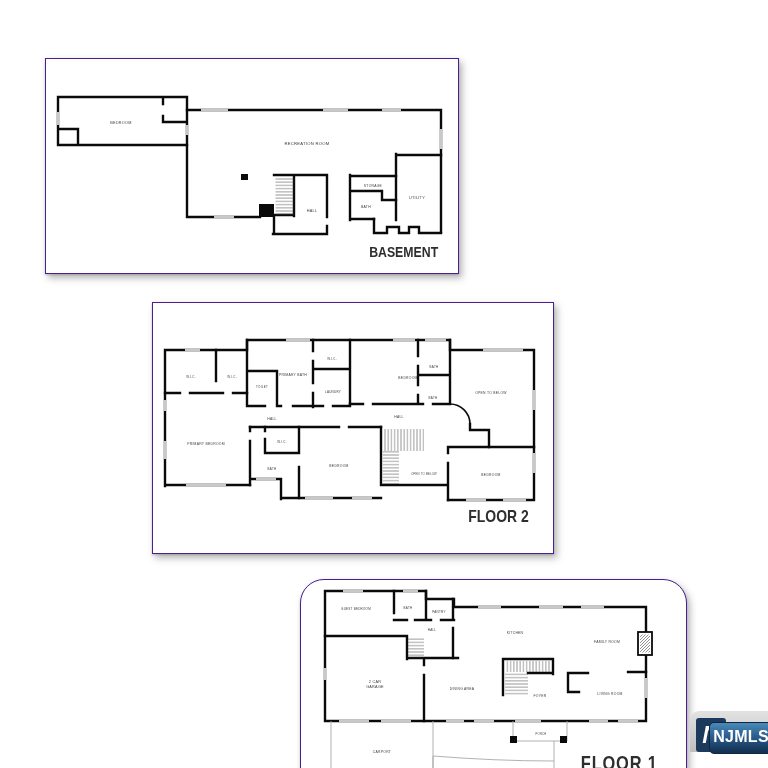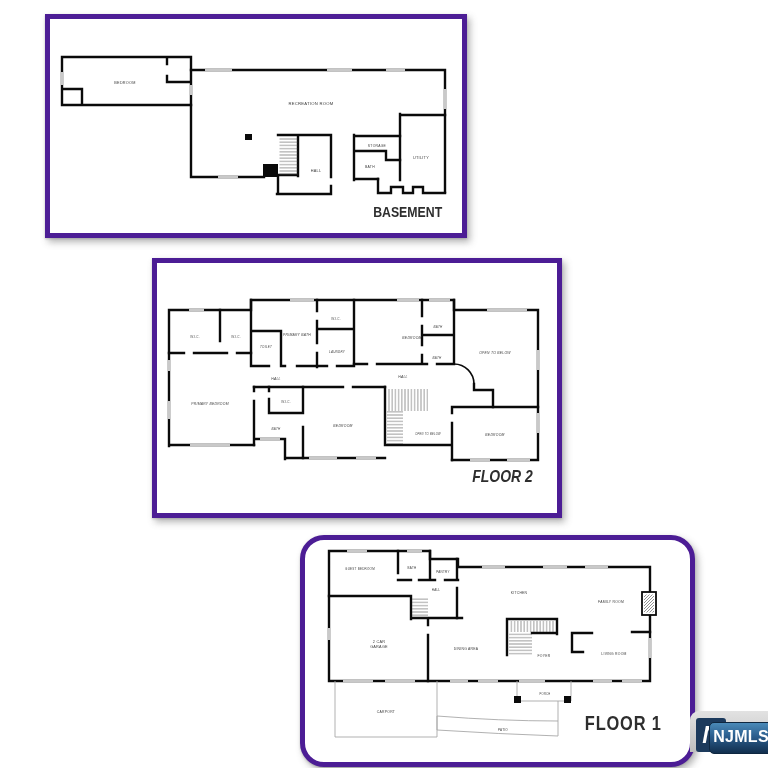--- a/index.html
+++ b/index.html
@@ -1,19 +1,19 @@
 <!DOCTYPE html>
 <html><head>
 <meta charset="utf-8">
 <style>
   html,body{margin:0;padding:0;background:#ffffff;}
   .stage{position:relative;width:768px;height:768px;background:#ffffff;overflow:hidden;
          font-family:"Liberation Sans",sans-serif;}
-  .panel{position:absolute;background:#ffffff;border:5px solid #4c1d95;
-         box-shadow:3px 4px 7px rgba(90,90,90,0.45), 0 1px 2px rgba(120,120,120,0.35);}
+  .panel{position:absolute;background:#ffffff;border:1px solid #4c1d95;
+         box-shadow:3px 4px 7px rgba(90,90,90,0.45), 0 1px 2px rgba(120,120,120,0.35);margin-top:44px;}
   .panel svg{position:absolute;left:0;top:0;width:100%;height:100%;}
   .ptitle{position:absolute;font-weight:800;color:#2e2e2e;white-space:nowrap;
           transform:scaleX(0.82);transform-origin:100% 50%;letter-spacing:0px;}
   .rl{fill:#3d3d3d;text-anchor:middle;letter-spacing:0.25px;font-family:"Liberation Sans",sans-serif;}
   .s42{font-size:4.2px;} .s38{font-size:3.8px;} .s34{font-size:3.4px;} .s30{font-size:3.0px;} .s27{font-size:2.7px;}
   .wall{stroke:#0a0a0a;stroke-width:2.4;fill:none;stroke-linecap:square;}
   .wall-thin{stroke:#0a0a0a;stroke-width:1.6;fill:none;stroke-linecap:square;}
   .gray{stroke:#a8a8a8;stroke-width:0.9;fill:none;}
   .win{fill:#c9c9c9;}
   
@@ -78,21 +78,21 @@
       <text class="rl s38" x="75" y="65">BEDROOM</text>
       <text class="rl s42" x="261" y="86">RECREATION ROOM</text>
       <text class="rl s38" x="266" y="153">HALL</text>
       <text class="rl s34" x="327" y="128">STORAGE</text>
       <text class="rl s34" x="320" y="149">BATH</text>
       <text class="rl s38" x="371" y="140">UTILITY</text>
     </svg>
     <div class="ptitle" style="right:20px;top:184px;font-size:15px;">BASEMENT</div>
   </div>
 
-  <div class="panel" style="left:152px;top:258px;width:400px;height:250px;font-style:italic;">
+  <div class="panel" style="left:152px;top:258px;width:400px;height:250px;">
     <svg viewBox="0 0 400 250">
       <path class="wall" d="
         M12,47 H94 M12,47 V183 M94,47 V37 M94,37 H297 M297,37 V47 M297,47 H381
         M381,47 V197 M295,197 H381 M146,195 H228 M12,182 H97"></path>
       <path class="wall" d="
         M63,47 V78 M12,90 H27 M37,90 H70 M80,90 H94"></path>
       <path class="wall" d="
         M94,37 V103 M94,68 H124 M124,68 V103 M94,103 H112
         M124,103 H128 M140,103 H170 M180,103 H197
         M160,37 V48 M160,58 V80 M160,90 V104 M160,66 H197 M197,37 V103"></path>

